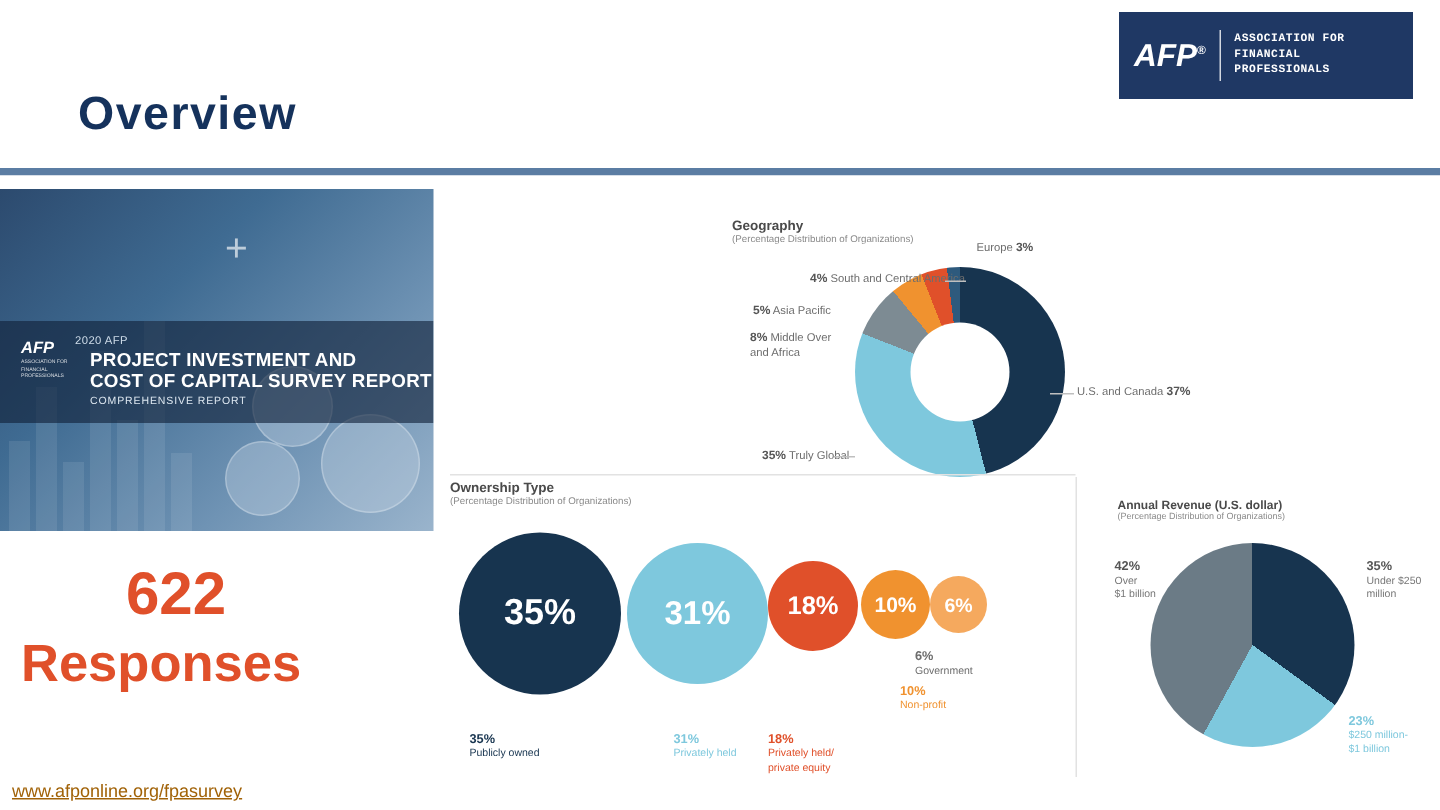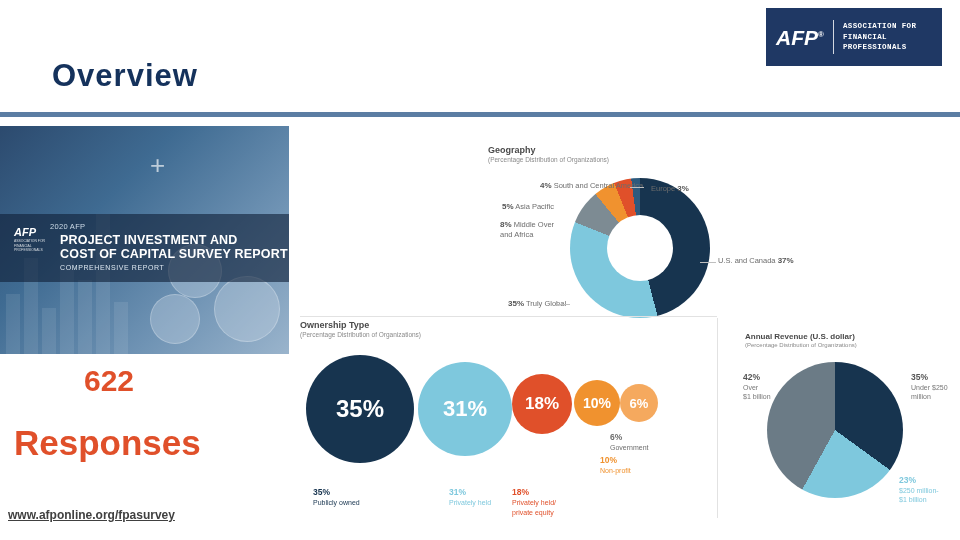--- a/index.html
+++ b/index.html
@@ -22,21 +22,21 @@
   .header-rule-thin{
     position:absolute;left:0;top:117px;width:960px;height:2px;background:#ffffff;
   }
   .page-title{
     position:absolute;left:52px;top:58px;
     font-size:31px;font-weight:bold;color:#15325c;letter-spacing:1px;
   }
 
   
   .logo{
-    position:absolute;right:18px;top:8px;width:176px;height:58px;
+    position:absolute;right:18px;top:8px;width:196px;height:58px;
     background:#1f3864;display:flex;align-items:center;padding-left:10px;box-sizing:border-box;
   }
   .logo .mark{
     font-size:21px;font-weight:bold;color:#fff;font-style:italic;letter-spacing:0px;
     line-height:1;position:relative;
   }
   .logo .mark sup{font-size:8px;font-style:normal;vertical-align:super;}
   .logo .bar{width:1px;height:34px;background:#ffffff;margin:0 9px;opacity:.8;}
   .logo .words{
     color:#fff;font-size:7.5px;font-weight:bold;line-height:1.38;letter-spacing:.4px;font-family:Liberation Mono, monospace;
@@ -75,28 +75,28 @@
   }
   .cover-t1{
     position:absolute;left:60px;top:107px;color:#fff;font-size:12.5px;font-weight:bold;line-height:1.12;letter-spacing:.2px;
   }
   .cover-t2{
     position:absolute;left:60px;top:138px;color:#dde7f0;font-size:7px;letter-spacing:.6px;
   }
 
   
   .resp-num{
-    position:absolute;left:84px;top:364px;font-size:30px;font-weight:bold;color:#e0502a;
+    position:absolute;left:84px;top:374px;font-size:40px;font-weight:bold;color:#e0502a;
   }
   .resp-word{
     position:absolute;left:14px;top:423px;font-size:35px;font-weight:bold;color:#e0502a;
   }
   .site-link{
-    position:absolute;left:8px;top:508px;font-size:12px;color:#404040;
-    text-decoration:underline;font-weight:bold;
+    position:absolute;left:8px;top:520px;font-size:12px;color:#a16207;
+    text-decoration:underline;font-weight:normal;
   }
 
   
   .geo-title{position:absolute;left:488px;top:145px;font-size:9px;font-weight:bold;color:#4a4a4a;}
   .geo-sub{position:absolute;left:488px;top:156px;font-size:6.5px;color:#8a8a8a;}
 
   .donut-wrap{position:absolute;left:570px;top:178px;width:140px;height:140px;}
   .donut{
     width:140px;height:140px;border-radius:50%;
     background:conic-gradient(
@@ -221,21 +221,21 @@
     <b>5%</b>
     <span>Asia Pacific</span>
   </div>
 
   <div class="geo-lbl" style="left:524px;top:181px;margin-left:16px;">
     <b>4%</b>
     <span>South and Central America</span>
   </div>
   <div class="lead" style="left:630px;top:187px;width:14px;"></div>
 
-  <div class="geo-lbl" style="left:651px;top:184px;">
+  <div class="geo-lbl" style="left:651px;top:160px;">
     <span>Europe</span>
     <b>3%</b>
   </div>
 
   <div class="divider-h"></div>
   <div class="divider-v"></div>
 
   <div class="own-title">Ownership Type</div>
   <div class="own-sub">(Percentage Distribution of Organizations)</div>
 

